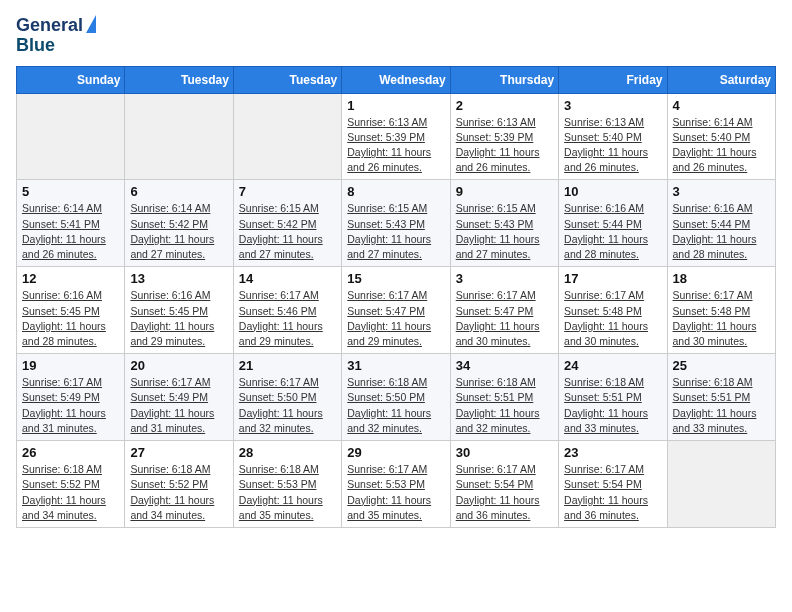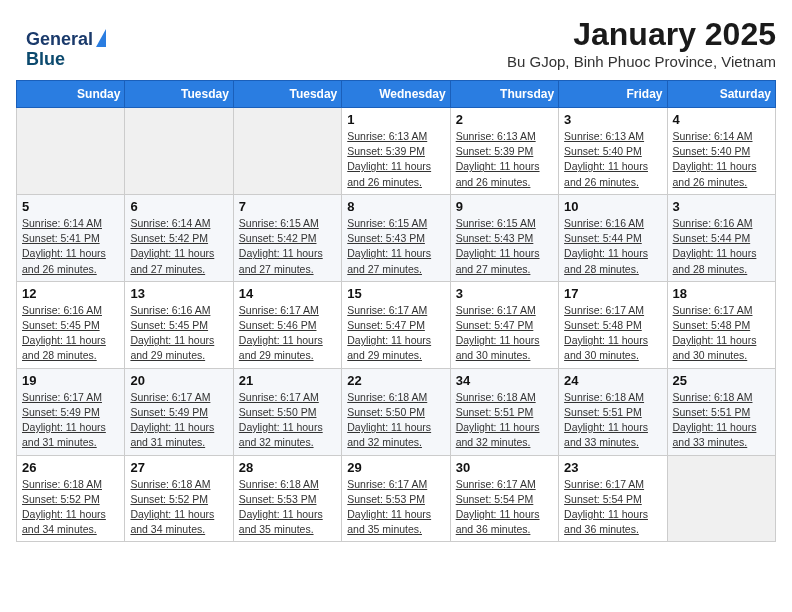--- a/index.html
+++ b/index.html
@@ -5,24 +5,23 @@
     * { box-sizing: border-box; margin: 0; padding: 0; }
     body {
       font-family: Arial, sans-serif;
       background: #fff;
       width: 792px;
       min-height: 612px;
       padding: 16px;
     }
     .header {
       display: flex;
-      align-items: flex-end;
+      align-items: center;
       justify-content: space-between;
       margin-bottom: 10px;
-      margin-left: 10px;
     }
     .logo {
       display: flex;
       align-items: center;
       gap: 4px;
     }
     .logo-text {
       font-size: 18px;
       font-weight: bold;
       color: #1a3a6b;
@@ -91,24 +90,20 @@
 <div class="header">
   <div class="logo">
     <div style="display:flex;flex-direction:column;align-items:flex-start;line-height:1.1;">
       <div style="display:flex;align-items:center;">
         <span class="logo-text">General</span>
         <div style="width:0;height:0;border-left:10px solid transparent;border-bottom:18px solid #2a7de1;margin-left:3px;margin-top:-4px;"></div>
       </div>
       <span class="logo-text logo-blue">Blue</span>
     </div>
   </div>
-  <div class="title-block">
-    <div class="month-title">January 2025</div>
-    <div class="location">Bu GJop, Binh Phuoc Province, Vietnam</div>
-  </div>
 </div>
 
 <table class="calendar">
   <thead>
     <tr>
     <th>Sunday</th>
         <th>Tuesday</th>
         <th>Tuesday</th>
         <th>Wednesday</th>
         <th>Thursday</th>
@@ -205,21 +200,21 @@
         </td>
         <td>
           <span class="day-num">20</span>
           <div class="day-info">Sunrise: 6:17 AM<br>Sunset: 5:49 PM<br>Daylight: 11 hours and 31 minutes.</div>
         </td>
         <td>
           <span class="day-num">21</span>
           <div class="day-info">Sunrise: 6:17 AM<br>Sunset: 5:50 PM<br>Daylight: 11 hours and 32 minutes.</div>
         </td>
         <td>
-          <span class="day-num">22</span>
+          <span class="day-num">31</span>
           <div class="day-info">Sunrise: 6:18 AM<br>Sunset: 5:50 PM<br>Daylight: 11 hours and 32 minutes.</div>
         </td>
         <td>
           <span class="day-num">34</span>
           <div class="day-info">Sunrise: 6:18 AM<br>Sunset: 5:51 PM<br>Daylight: 11 hours and 32 minutes.</div>
         </td>
         <td>
           <span class="day-num">24</span>
           <div class="day-info">Sunrise: 6:18 AM<br>Sunset: 5:51 PM<br>Daylight: 11 hours and 33 minutes.</div>
         </td>

